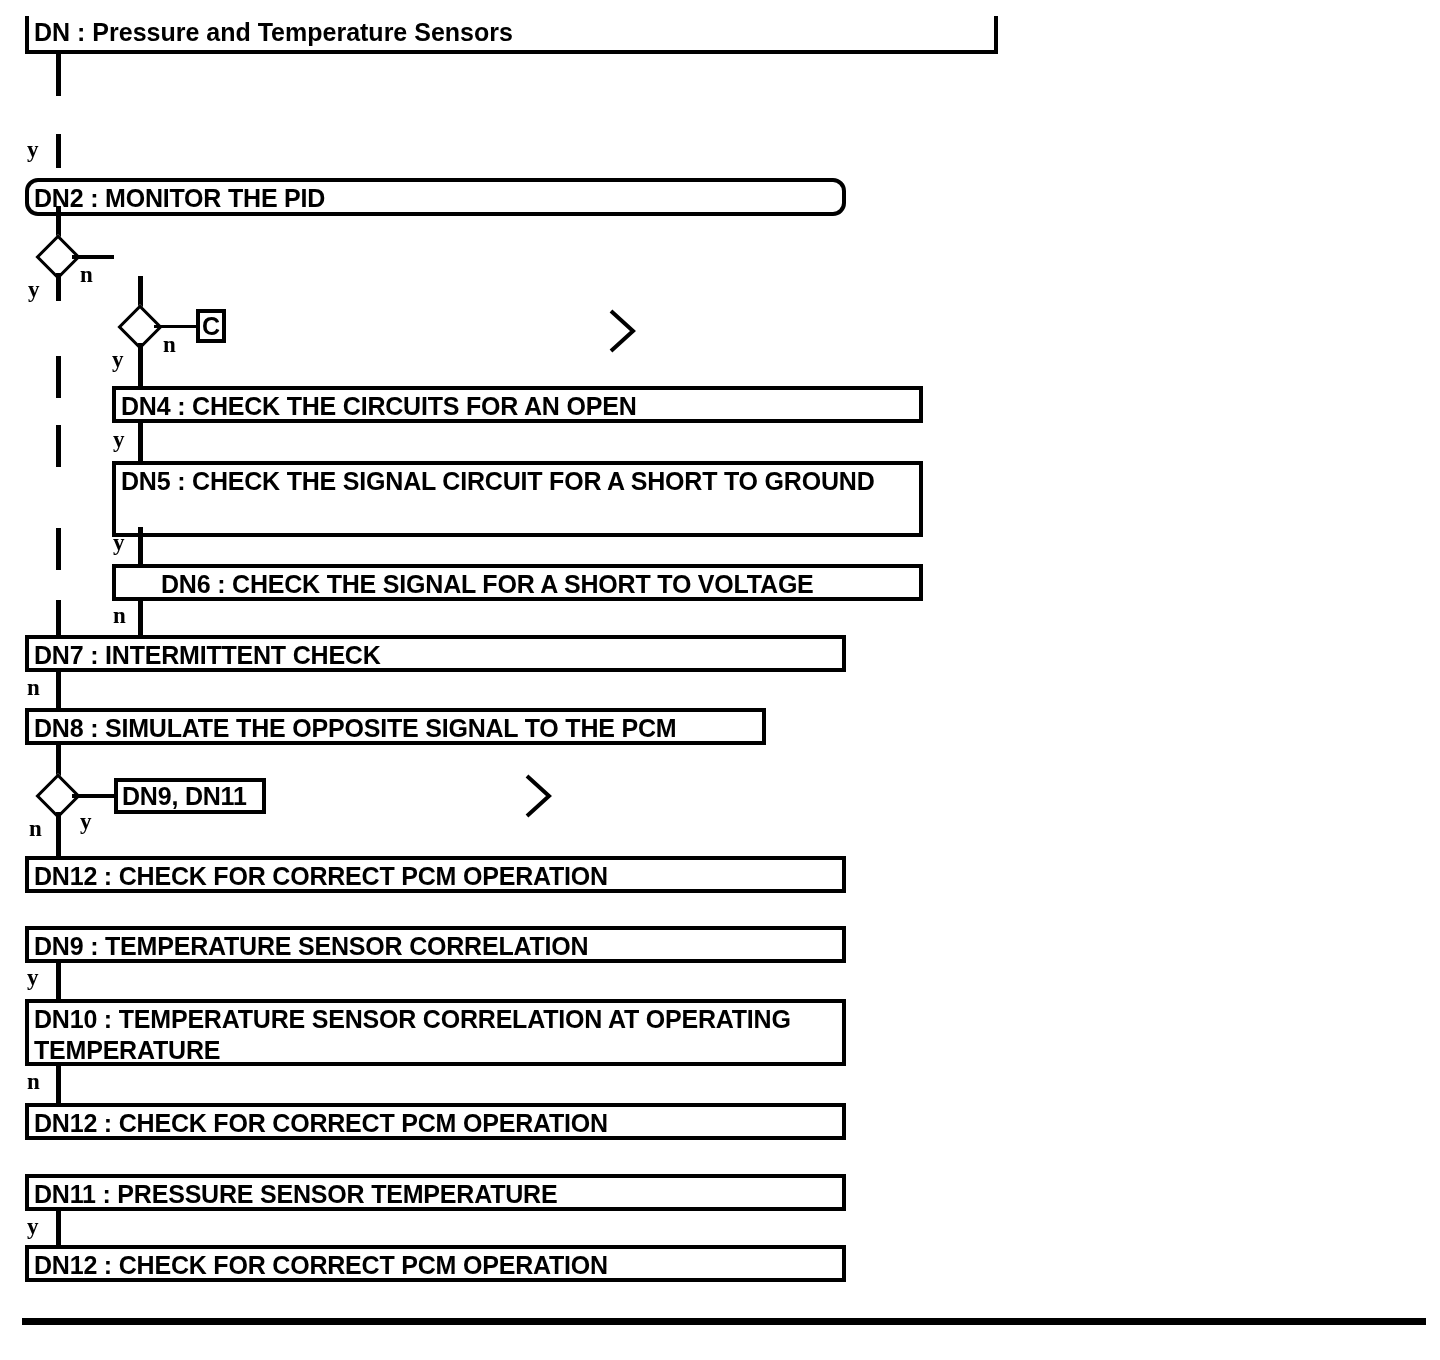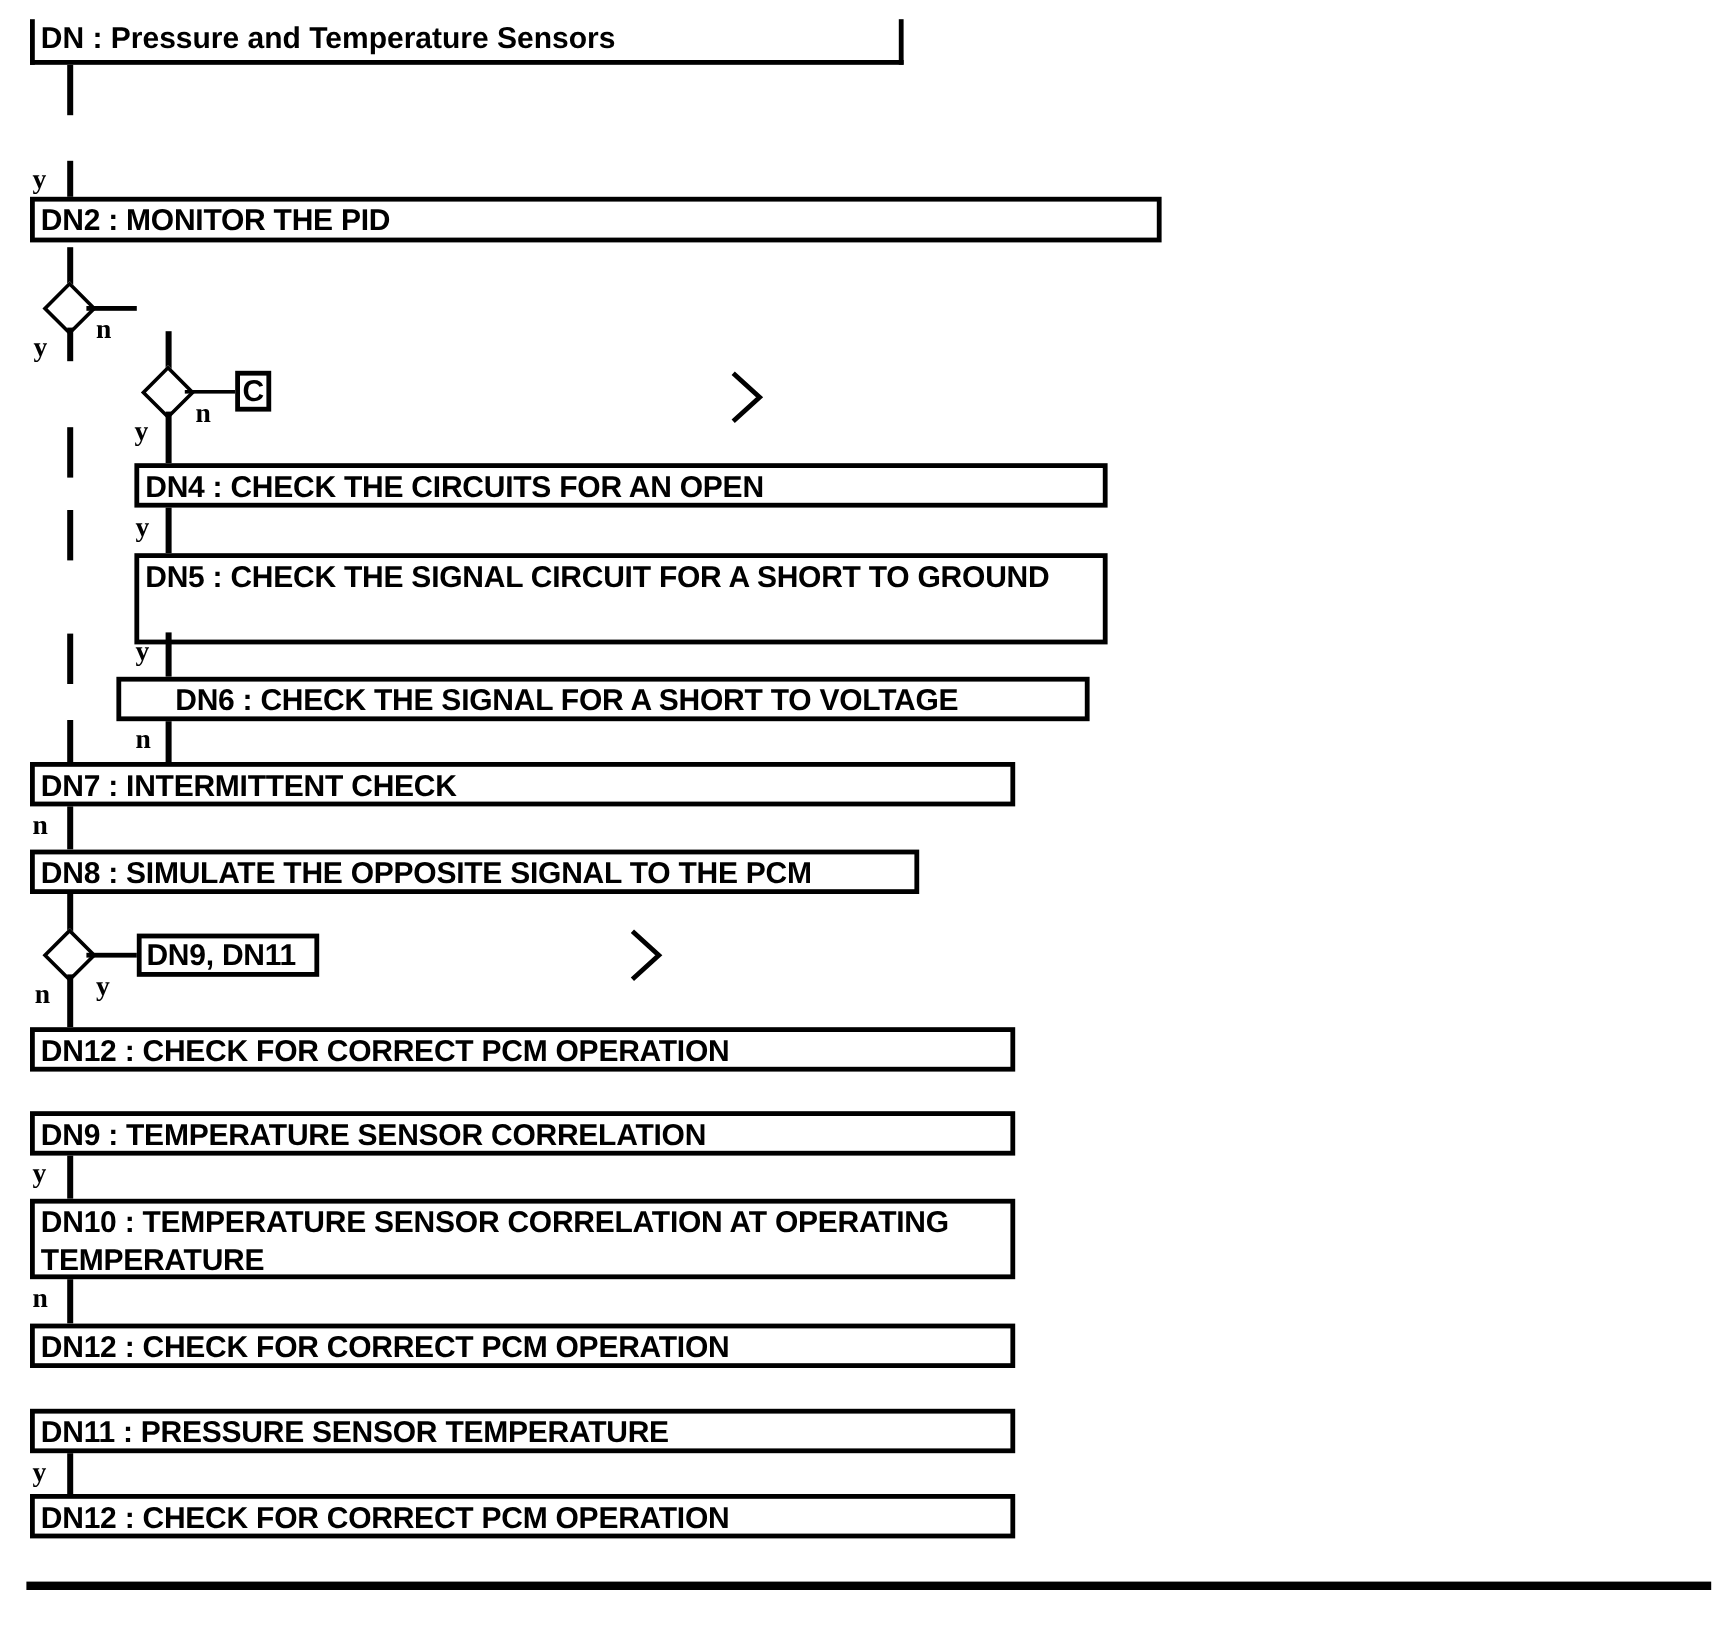--- a/index.html
+++ b/index.html
@@ -90,28 +90,28 @@
   .chev svg{ display:block; }
 
   
   .rule{ position:absolute; background:#000; }
 </style>
 </head>
 <body>
 
 <div id="canvas">
 
-  <div class="box title-box" style="left:25px; top:16px; width:728px; height:38px;">DN : Pressure and Temperature Sensors</div>
+  <div class="box title-box" style="left:25px; top:16px; width:973px; height:38px;">DN : Pressure and Temperature Sensors</div>
 
   <div class="vline" style="left:56px; top:54px; width:5px; height:42px;"></div>
 
   <div class="vline" style="left:56px; top:134px; width:5px; height:34px;"></div>
   <div class="blabel" style="left:27px; top:138px;">y</div>
 
-  <div class="box" style="left:25px; top:164px; width:943px; height:38px;">DN2 : MONITOR THE PID</div>
+  <div class="box" style="left:25px; top:178px; width:821px; height:38px;border-radius:13px;">DN2 : MONITOR THE PID</div>
 
   <div class="vline" style="left:56px; top:206px; width:5px; height:34px;"></div>
 
   <div class="diamond" style="left:42px; top:241px; width:32px; height:32px;">
       <i></i>
     </div>
   <div class="blabel" style="left:28px; top:278px;">y</div>
   <div class="blabel" style="left:80px; top:263px;">n</div>
 
   <div class="hline thin" style="left:72px; top:255px; width:42px; height:4px;"></div>
@@ -143,21 +143,21 @@
   <div class="vline" style="left:138px; top:343px; width:5px; height:43px;"></div>
 
   <div class="box" style="left:112px; top:386px; width:811px; height:37px;">DN4 : CHECK THE CIRCUITS FOR AN OPEN</div>
   <div class="vline" style="left:138px; top:423px; width:5px; height:38px;"></div>
   <div class="blabel" style="left:113px; top:428px;">y</div>
 
   <div class="box" style="left:112px; top:461px; width:811px; height:76px;">DN5 : CHECK THE SIGNAL CIRCUIT FOR A SHORT TO GROUND</div>
   <div class="vline" style="left:138px; top:527px; width:5px; height:37px;"></div>
   <div class="blabel" style="left:113px; top:531px;">y</div>
 
-  <div class="box" style="left:97px; top:564px; width:811px; height:37px;padding-left:45px;">DN6 : CHECK THE SIGNAL FOR A SHORT TO VOLTAGE</div>
+  <div class="box" style="left:112px; top:564px; width:811px; height:37px;padding-left:45px;">DN6 : CHECK THE SIGNAL FOR A SHORT TO VOLTAGE</div>
   <div class="vline" style="left:138px; top:601px; width:5px; height:34px;"></div>
   <div class="blabel" style="left:113px; top:604px;">n</div>
 
   <div class="box" style="left:25px; top:635px; width:821px; height:37px;">DN7 : INTERMITTENT CHECK</div>
   <div class="vline" style="left:56px; top:672px; width:5px; height:36px;"></div>
   <div class="blabel" style="left:27px; top:676px;">n</div>
 
   <div class="box" style="left:25px; top:708px; width:741px; height:37px;text-align:right;">DN8 : SIMULATE THE OPPOSITE SIGNAL TO THE PCM</div>
 
   <div class="vline" style="left:56px; top:745px; width:5px; height:34px;"></div>

